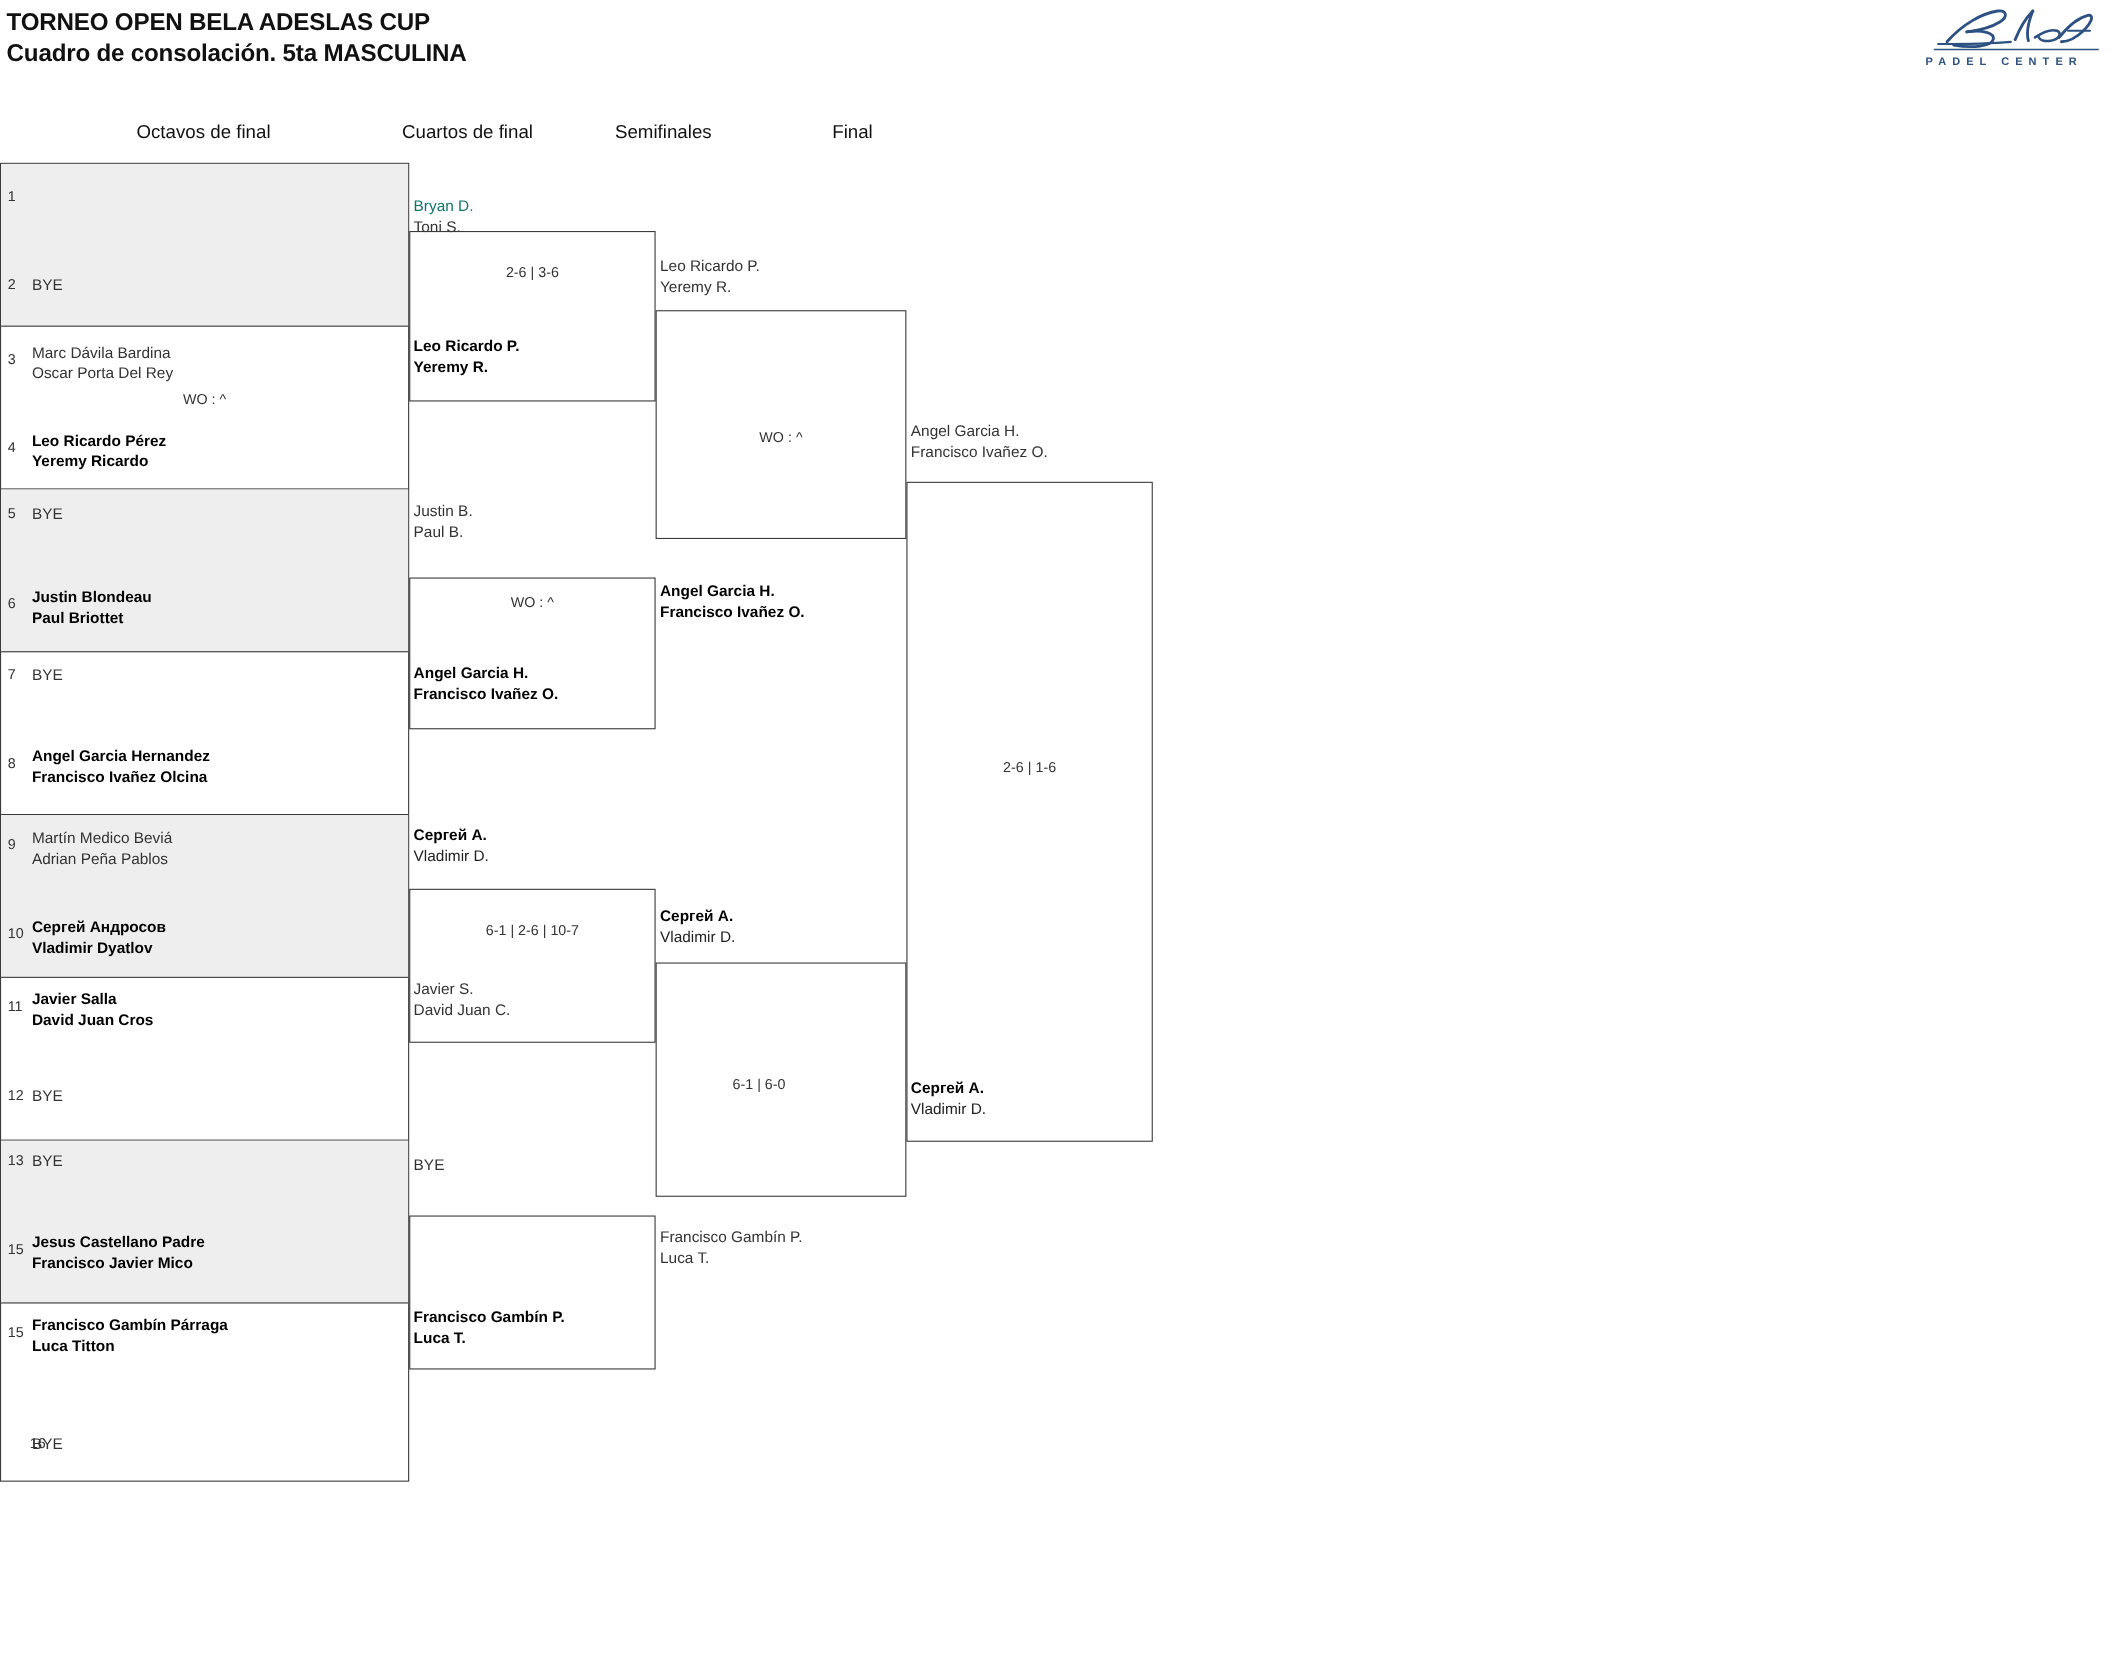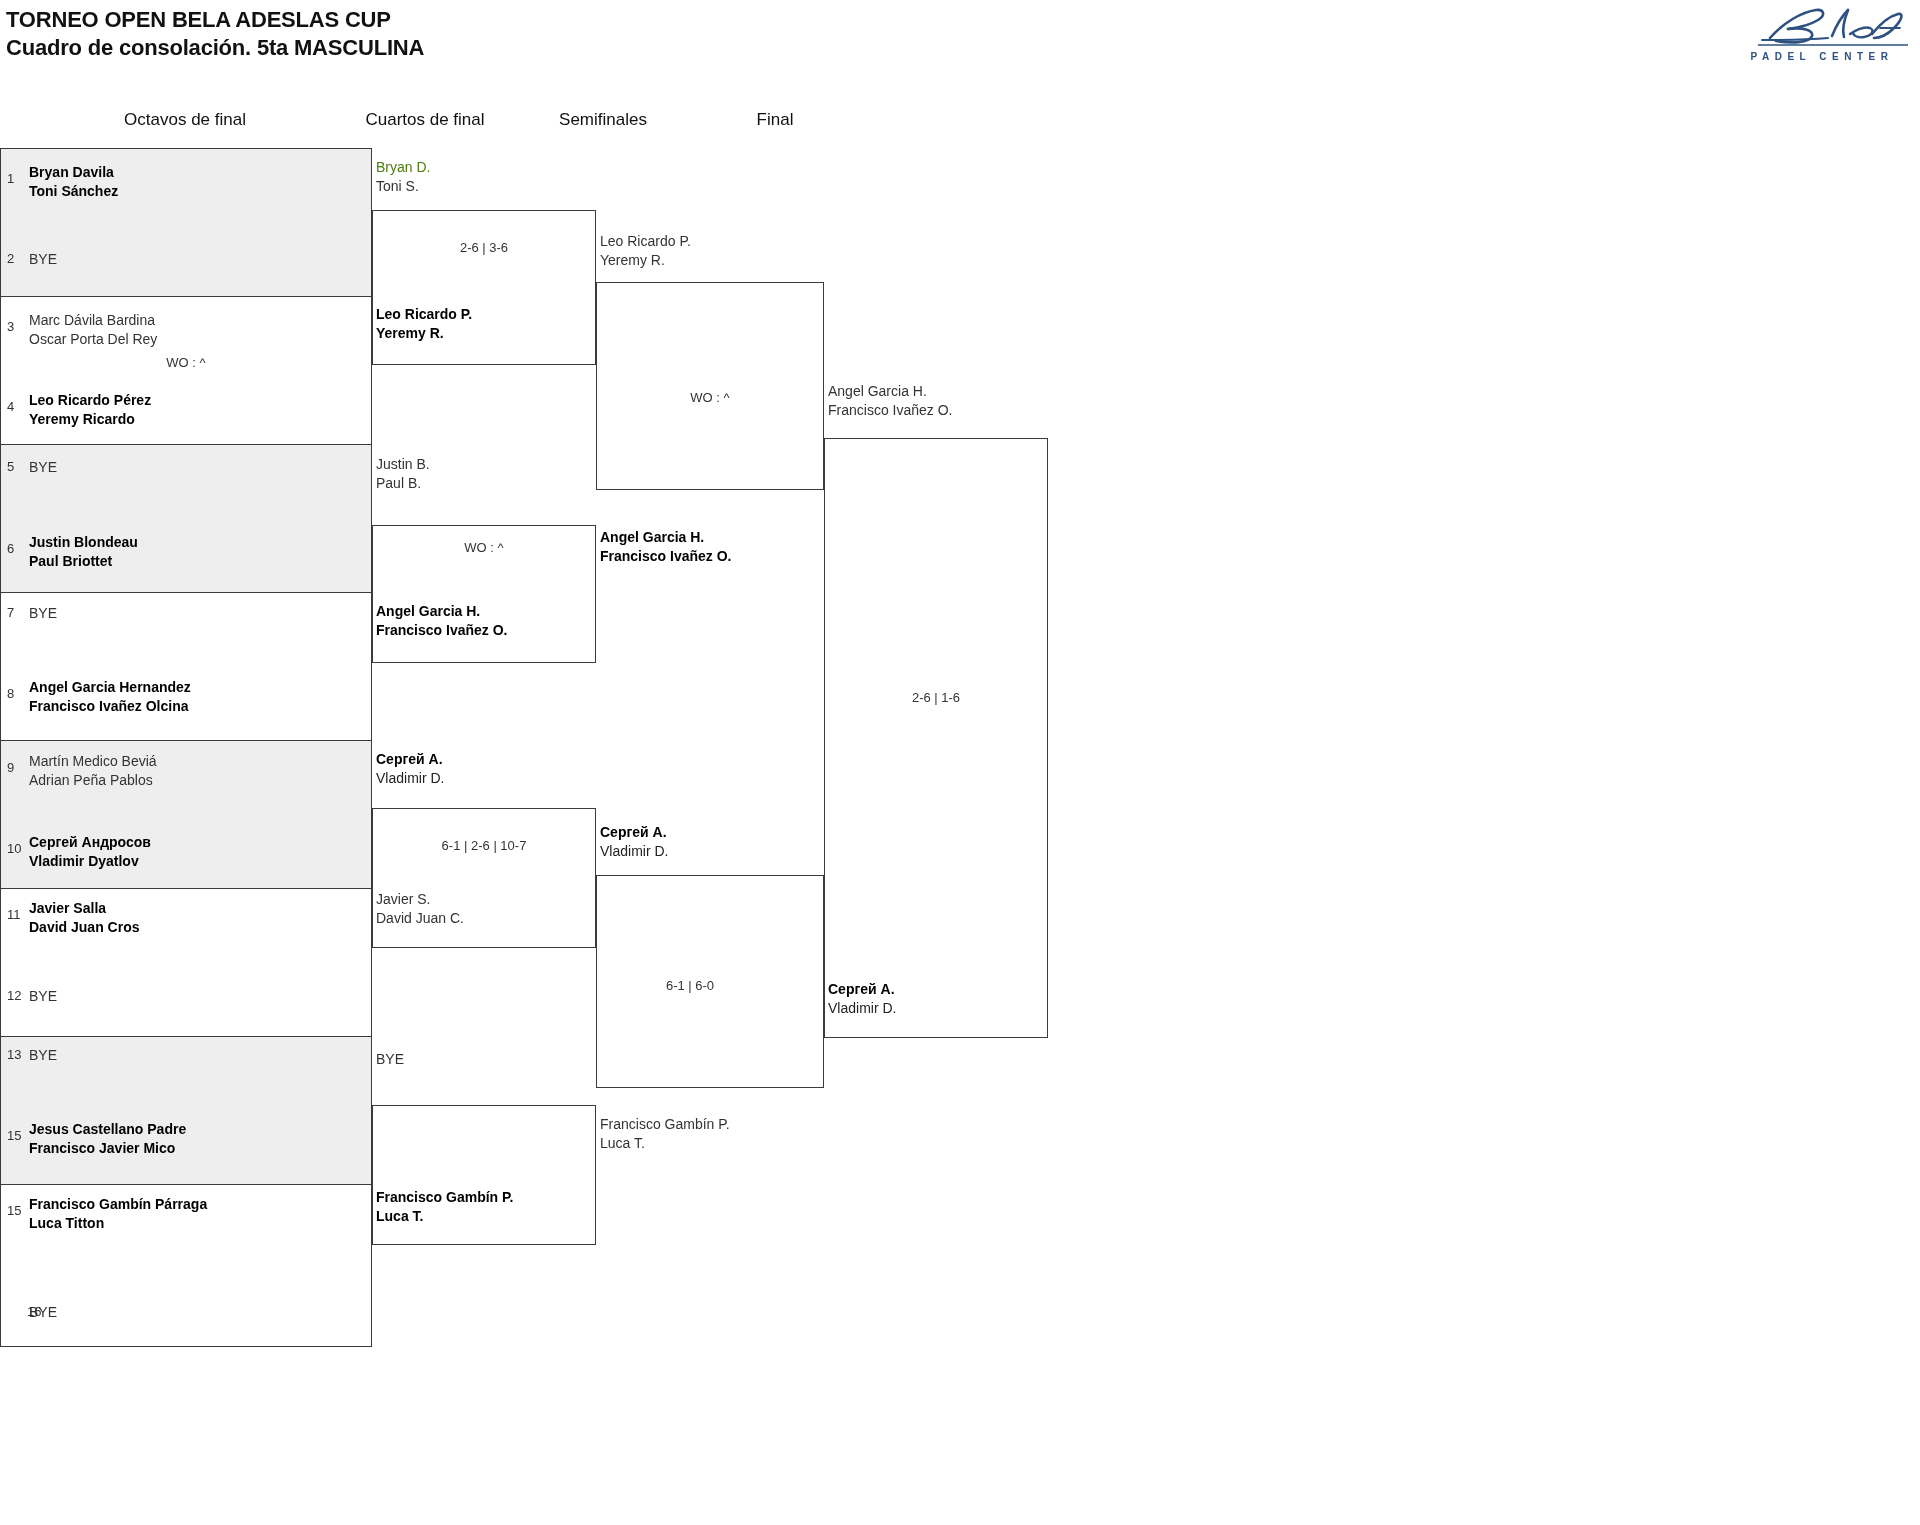--- a/index.html
+++ b/index.html
@@ -112,24 +112,20 @@
   </div>
 
   <div class="round-head" id="rh0" style="left:60px; width:250px;">Octavos de final</div>
   <div class="round-head" id="rh1" style="left:300px; width:250px;">Cuartos de final</div>
   <div class="round-head" id="rh2" style="left:503px; width:200px;">Semifinales</div>
   <div class="round-head" id="rh3" style="left:700px; width:150px;">Final</div>
 
   <div class="r1-frame" id="r1-frame">
       <div class="r1-band shaded" style="top: 0px; height: 148px;">
         <div class="slot-num" style="top: 22px;">1</div>
-        <div class="slot-names win" style="top: 14px;">
-          <span class="nm">Bryan Davila</span>
-          <span class="nm">Toni Sánchez</span>
-        </div>
         <div class="slot-num" style="top: 102px;">2</div>
         <div class="slot-bye" style="top: 102px;">BYE</div>
       </div>
       <div class="r1-band" style="top: 148px; height: 148px;">
         <div class="slot-num" style="top: 22px;">3</div>
         <div class="slot-names lose" style="top: 14px;">
           <span class="nm">Marc Dávila Bardina</span>
           <span class="nm">Oscar Porta Del Rey</span>
         </div>
         <div class="slot-num" style="top: 102px;">4</div>
@@ -193,21 +189,21 @@
           <span class="nm">Francisco Gambín Párraga</span>
           <span class="nm">Luca Titton</span>
         </div>
         <div class="slot-num" style="top: 119px; margin-left: 20px;">16</div>
         <div class="slot-bye" style="top: 119px;">BYE</div>
       </div>
     </div>
 
   <div id="later-rounds">
       <div class="team " style="left: 376px; top: 158px;">
-        <span class="nm" style="font-weight: 400; color: #4d7c0f;">Bryan D.</span>
+        <span class="nm" style="font-weight: 400; color: #0f766e; margin-top: 20px;">Bryan D.</span>
         <span class="nm" style="font-weight: 400; color: rgb(51, 51, 51);">Toni S.</span>
       </div>
       <div class="mbox" style="left: 372px; top: 210px; width: 224px; height: 155px;"></div>
       <div class="team " style="left: 376px; top: 305px;">
         <span class="nm" style="font-weight: 700; color: rgb(0, 0, 0);">Leo Ricardo P.</span>
         <span class="nm" style="font-weight: 700; color: rgb(0, 0, 0);">Yeremy R.</span>
       </div>
       <div class="mscore" style="left: 372px; top: 240px; width: 224px;">2-6 | 3-6</div>
       <div class="team " style="left: 376px; top: 455px;">
         <span class="nm" style="font-weight: 400; color: rgb(51, 51, 51);">Justin B.</span>

